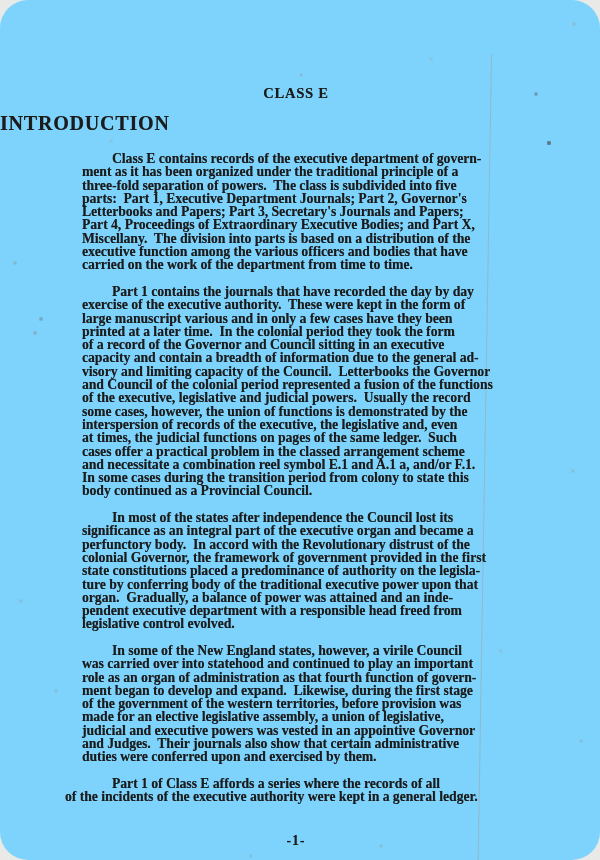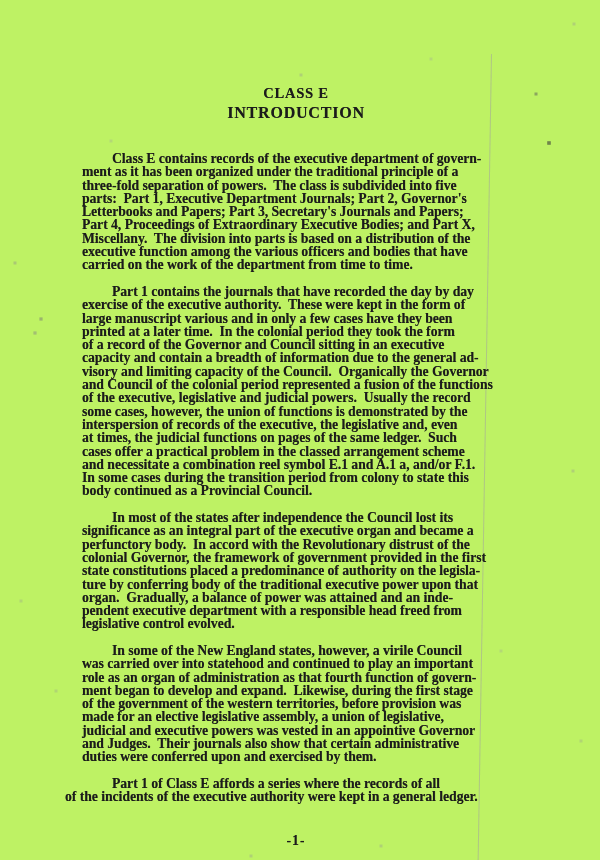--- a/index.html
+++ b/index.html
@@ -23,25 +23,25 @@
     top: 85px;
     left: 0;
     width: 592px;
     text-align: center;
     font-size: 14.5px;
     letter-spacing: 0.8px;
     white-space: pre;
   }
   .subheading {
     position: absolute;
-    top: 104px;
+    top: 112px;
     left: 0;
     width: 592px;
-    text-align: center;
-    font-size: 16px;
+    text-align: left;
+    font-size: 20px;
     letter-spacing: 0.8px;
     white-space: pre;
   }
   .doc-body {
     position: absolute;
     left: 82px;
     top: 152px;
     width: 495px;
     font-size: 13.6px;
     line-height: 13.3px;
@@ -103,21 +103,21 @@
       250px 855px 0 0.5px rgba(150,150,148,0.35),
       160px 520px 0 0.5px rgba(160,160,158,0.3),
       500px 650px 0 0.5px rgba(160,160,158,0.3),
       110px 140px 0 0.5px rgba(160,160,158,0.3),
       380px 845px 0 0.5px rgba(150,150,148,0.35);
   }
 </style>
 </head>
 <body>
 
-<div class="page" style="background: #bef264; color: rgb(27, 27, 27);">
+<div class="page" style="background: #7dd3fc; color: rgb(27, 27, 27); border-radius: 28px;">
   <div class="speckles"></div>
   <div class="fold-line"></div>
 
   <div class="heading">CLASS E</div>
 
   <div class="subheading">INTRODUCTION</div>
 
   <div class="doc-body">
       <div class="para">
         <div class="line">Class E contains records of the executive department of govern-</div>
@@ -130,21 +130,21 @@
         <div class="line">executive function among the various officers and bodies that have</div>
         <div class="line">carried on the work of the department from time to time.</div>
       </div>
       <div class="para">
         <div class="line">Part 1 contains the journals that have recorded the day by day</div>
         <div class="line">exercise of the executive authority.  These were kept in the form of</div>
         <div class="line">large manuscript various and in only a few cases have they been</div>
         <div class="line">printed at a later time.  In the colonial period they took the form</div>
         <div class="line">of a record of the Governor and Council sitting in an executive</div>
         <div class="line">capacity and contain a breadth of information due to the general ad-</div>
-        <div class="line">visory and limiting capacity of the Council.  Organically the Governor</div>
+        <div class="line">visory and limiting capacity of the Council.  Letterbooks the Governor</div>
         <div class="line">and Council of the colonial period represented a fusion of the functions</div>
         <div class="line">of the executive, legislative and judicial powers.  Usually the record</div>
         <div class="line">some cases, however, the union of functions is demonstrated by the</div>
         <div class="line">interspersion of records of the executive, the legislative and, even</div>
         <div class="line">at times, the judicial functions on pages of the same ledger.  Such</div>
         <div class="line">cases offer a practical problem in the classed arrangement scheme</div>
         <div class="line">and necessitate a combination reel symbol E.1 and A.1 a, and/or F.1.</div>
         <div class="line">In some cases during the transition period from colony to state this</div>
         <div class="line">body continued as a Provincial Council.</div>
       </div>

